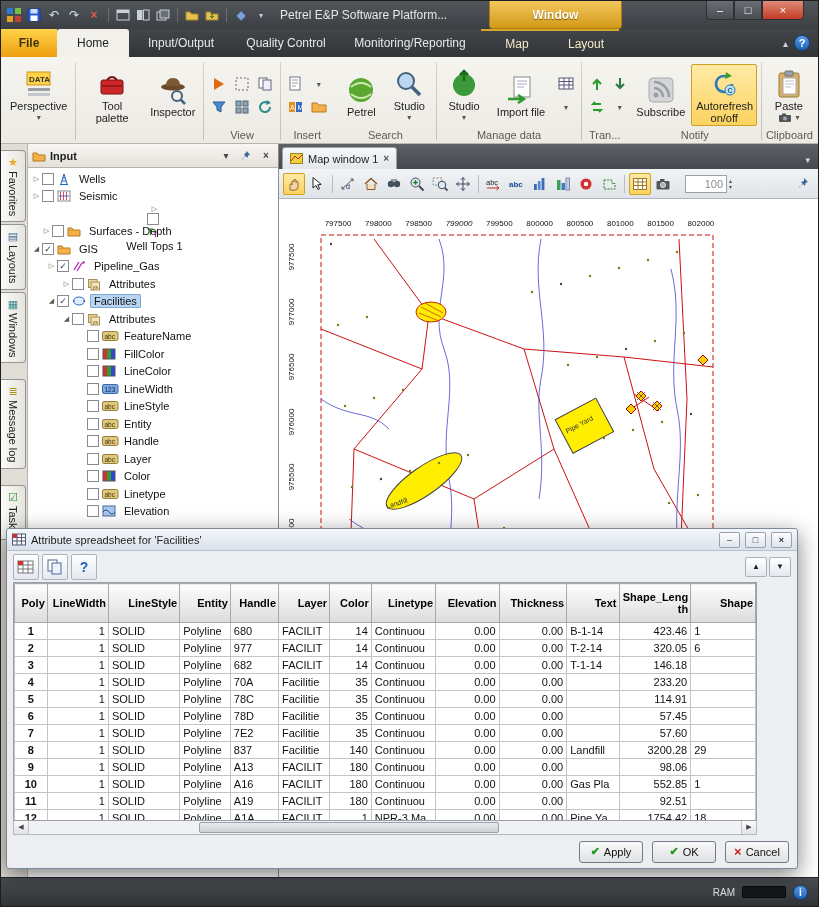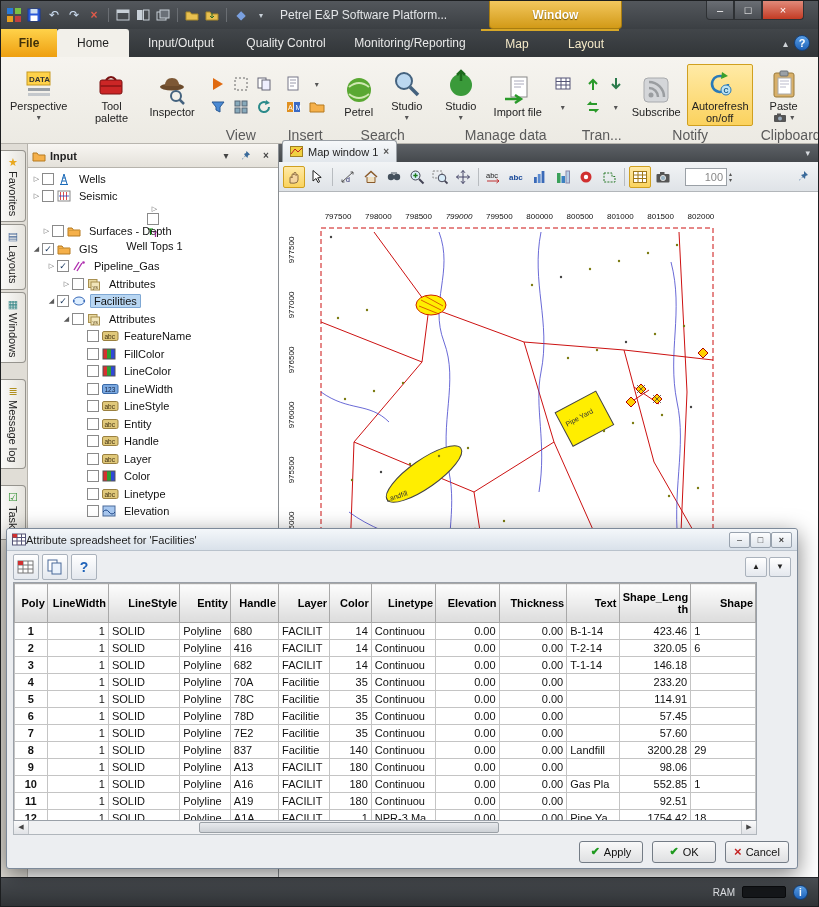--- a/index.html
+++ b/index.html
@@ -25,21 +25,21 @@
   .rtab.active{background:#f2f0ea;color:#222;border-radius:3px 3px 0 0}
   .rtab.contextual{color:#f4e9c8;border-top:2px solid #d8a828;line-height:26px}
   .tabrow-right{margin-left:auto;display:flex;align-items:center;gap:6px;padding-right:8px}
   .chev-up{color:#cfd3d8;font-size:10px}
   .help-btn{width:16px;height:16px;border-radius:50%;background:linear-gradient(#5aa0e8,#1e62b8);color:#fff;font-size:11px;font-weight:bold;display:flex;align-items:center;justify-content:center;border:1px solid #14427e}
 
   
   .ribbon{position:absolute;left:0;top:56px;width:100%;height:87px;background:linear-gradient(#f6f4ef,#eceae3);border-bottom:1px solid #b8b5ae;display:flex;align-items:stretch;padding:2px 2px 0 2px}
   .rgroup{display:flex;flex-direction:column;padding:1px 3px 0 3px}
   .rgroup .gbody{flex:1;display:flex;align-items:center;gap:2px}
-  .rgroup .gfoot{height:14px;font-size:14px;color:#5a5a5a;text-align:center;line-height:13px}
+  .rgroup .gfoot{height:14px;font-size:11px;color:#5a5a5a;text-align:center;line-height:13px}
   .gdivider{width:1px;background:linear-gradient(#d6d3cc,#c2bfb8);margin:3px 1px}
   .rbtn{display:flex;flex-direction:column;align-items:center;justify-content:flex-start;padding:3px 4px 1px 4px;border-radius:2px;font-size:11px;color:#222;text-align:center;line-height:12px;min-width:46px}
   .rbtn .ric{height:32px;display:flex;align-items:center;justify-content:center}
   .rbtn.toggled{background:linear-gradient(#ffeaa6,#fbd25e);border:1px solid #d0a020}
   .caret{font-size:8px;color:#555}
   .smallgrid{display:grid;grid-template-columns:repeat(3,22px);grid-auto-rows:22px;gap:1px;padding-top:2px}
   .sic{width:22px;height:22px;display:flex;align-items:center;justify-content:center;border-radius:2px}
   .two-line{white-space:normal;width:56px}
 
   
@@ -57,40 +57,40 @@
   .tree{flex:1;overflow:hidden;padding-top:2px}
   .tree-row{display:flex;align-items:center;height:17.5px;font-size:11px;color:#111;white-space:nowrap;cursor:default}
   .expander{width:11px;font-size:7px;color:#5a5a5a;text-align:center;flex:none}
   .cbox{width:12px;height:12px;border:1px solid #8a8a8a;background:#fff;flex:none;margin-right:3px;font-size:9px;line-height:11px;text-align:center;color:#17365d}
   .ticon{width:18px;height:14px;flex:none;display:flex;align-items:center}
   .tlabel{padding:0 3px;border:1px solid transparent}
   .tlabel.sel{background:#b8d6f2;border:1px solid #7fa8d4;border-radius:1px}
 
   
   .map-panel{flex:1;display:flex;flex-direction:column;background:#fff;min-width:0}
-  .map-tabbar{height:18px;background:linear-gradient(#5d6166,#45494d);display:flex;align-items:flex-end;padding-left:3px}
+  .map-tabbar{height:25px;background:linear-gradient(#5d6166,#45494d);display:flex;align-items:flex-end;padding-left:3px}
   .map-tab{height:22px;background:linear-gradient(#f6f8fa,#e2e7ec);border:1px solid #9aa0a6;border-bottom:none;border-radius:3px 3px 0 0;display:flex;align-items:center;gap:5px;padding:0 7px;font-size:11px;color:#222}
   .map-tab .tclose{font-weight:bold;color:#555;font-size:10px}
   .map-tabbar .bar-chev{margin-left:auto;color:#d8dce0;font-size:9px;padding:0 8px 4px 0}
   .map-toolbar{height:30px;background:linear-gradient(#f2f4f6,#dfe3e7);border-bottom:1px solid #b2b6ba;display:flex;align-items:center;padding:0 4px;gap:1px}
   .mt-ic{width:22px;height:22px;display:flex;align-items:center;justify-content:center;border-radius:2px;border:1px solid transparent}
   .mt-ic.active{background:linear-gradient(#ffe9a6,#fad35e);border:1px solid #d0a020}
   .mt-sep{width:1px;height:18px;background:#b8bcc0;margin:0 3px}
   .zoombox{margin-left:10px;width:42px;height:18px;background:#fff;border:1px solid #9aa0a6;display:flex;align-items:center;justify-content:flex-end;padding:0 3px;font-size:11px;color:#888}
   .zoomspin{display:flex;flex-direction:column;font-size:6px;color:#555;line-height:6px;margin-left:1px}
   .map-pin{margin-left:auto;margin-right:4px}
 
   .map-canvas{flex:1;position:relative;background:#fff;overflow:hidden}
   .map-svg{position:absolute;left:0;top:0}
   .xaxis-label{position:absolute;top:20px;transform:translateX(-50%);font-size:8px;color:#111}
   .yaxis-label{position:absolute;left:12px;transform:translate(-50%,-50%) rotate(-90deg);font-size:8px;color:#111}
 
   
   .dialog{position:absolute;left:5px;top:527px;width:792px;height:341px;background:#eceef1;border:1px solid #7d8a9a;border-radius:3px;box-shadow:0 6px 22px rgba(0,0,0,.5);z-index:20;display:flex;flex-direction:column}
-  .dlg-titlebar{height:23px;background:linear-gradient(#f4f7fa,#d9e1ea);border-bottom:1px solid #b9c2cc;border-radius:3px 3px 0 0;display:flex;align-items:center;padding:0 5px;}
+  .dlg-titlebar{height:23px;background:linear-gradient(#f4f7fa,#d9e1ea);border-bottom:1px solid #b9c2cc;border-radius:3px 3px 0 0;display:flex;align-items:center;padding:0 5px;gap:5px}
   .dlg-title{flex:1;font-size:11px;color:#1c1c1c}
   .dlg-wc{width:21px;height:16px;border:1px solid #98a2ae;border-radius:2px;background:linear-gradient(#fcfdfe,#dfe5ec);display:flex;align-items:center;justify-content:center;font-size:9px;color:#333}
   .dlg-toolbar{height:32px;display:flex;align-items:center;padding:0 6px;gap:3px}
   .dlg-tbtn{width:26px;height:26px;border:1px solid #aab2bc;border-radius:2px;background:linear-gradient(#fff,#e4e8ee);display:flex;align-items:center;justify-content:center}
   .dlg-nav{margin-left:auto;display:flex;gap:2px}
   .dlg-nav .dlg-tbtn{width:22px;height:20px;font-size:8px;color:#222}
   .table-wrap{margin:0 6px;width:744px;overflow:hidden;border:1px solid #9aa0a8;background:#fff}
   table.attr{border-collapse:collapse;table-layout:fixed;font-size:11px}
   table.attr th{background:linear-gradient(#fdfdfd,#dcdcdc);border:1px solid #a8a8a8;font-weight:bold;padding:7px 2px;height:21px;line-height:12px;text-align:right;overflow:hidden}
   table.attr td{border:1px solid #c4c4c4;padding:0 3px;height:17px;white-space:nowrap;overflow:hidden;color:#111}
@@ -1076,21 +1076,21 @@
               <td class="ar">0.00</td>
               <td>B-1-14</td>
               <td class="ar">423.46</td>
               <td>1</td>
             </tr>
             <tr>
               <td class="cc">2</td>
               <td class="ar">1</td>
               <td>SOLID</td>
               <td>Polyline</td>
-              <td>416</td>
+              <td>977</td>
               <td>FACILIT</td>
               <td class="ar">14</td>
               <td>Continuou</td>
               <td class="ar">0.00</td>
               <td class="ar">0.00</td>
               <td>T-2-14</td>
               <td class="ar">320.05</td>
               <td>6</td>
             </tr>
             <tr>

